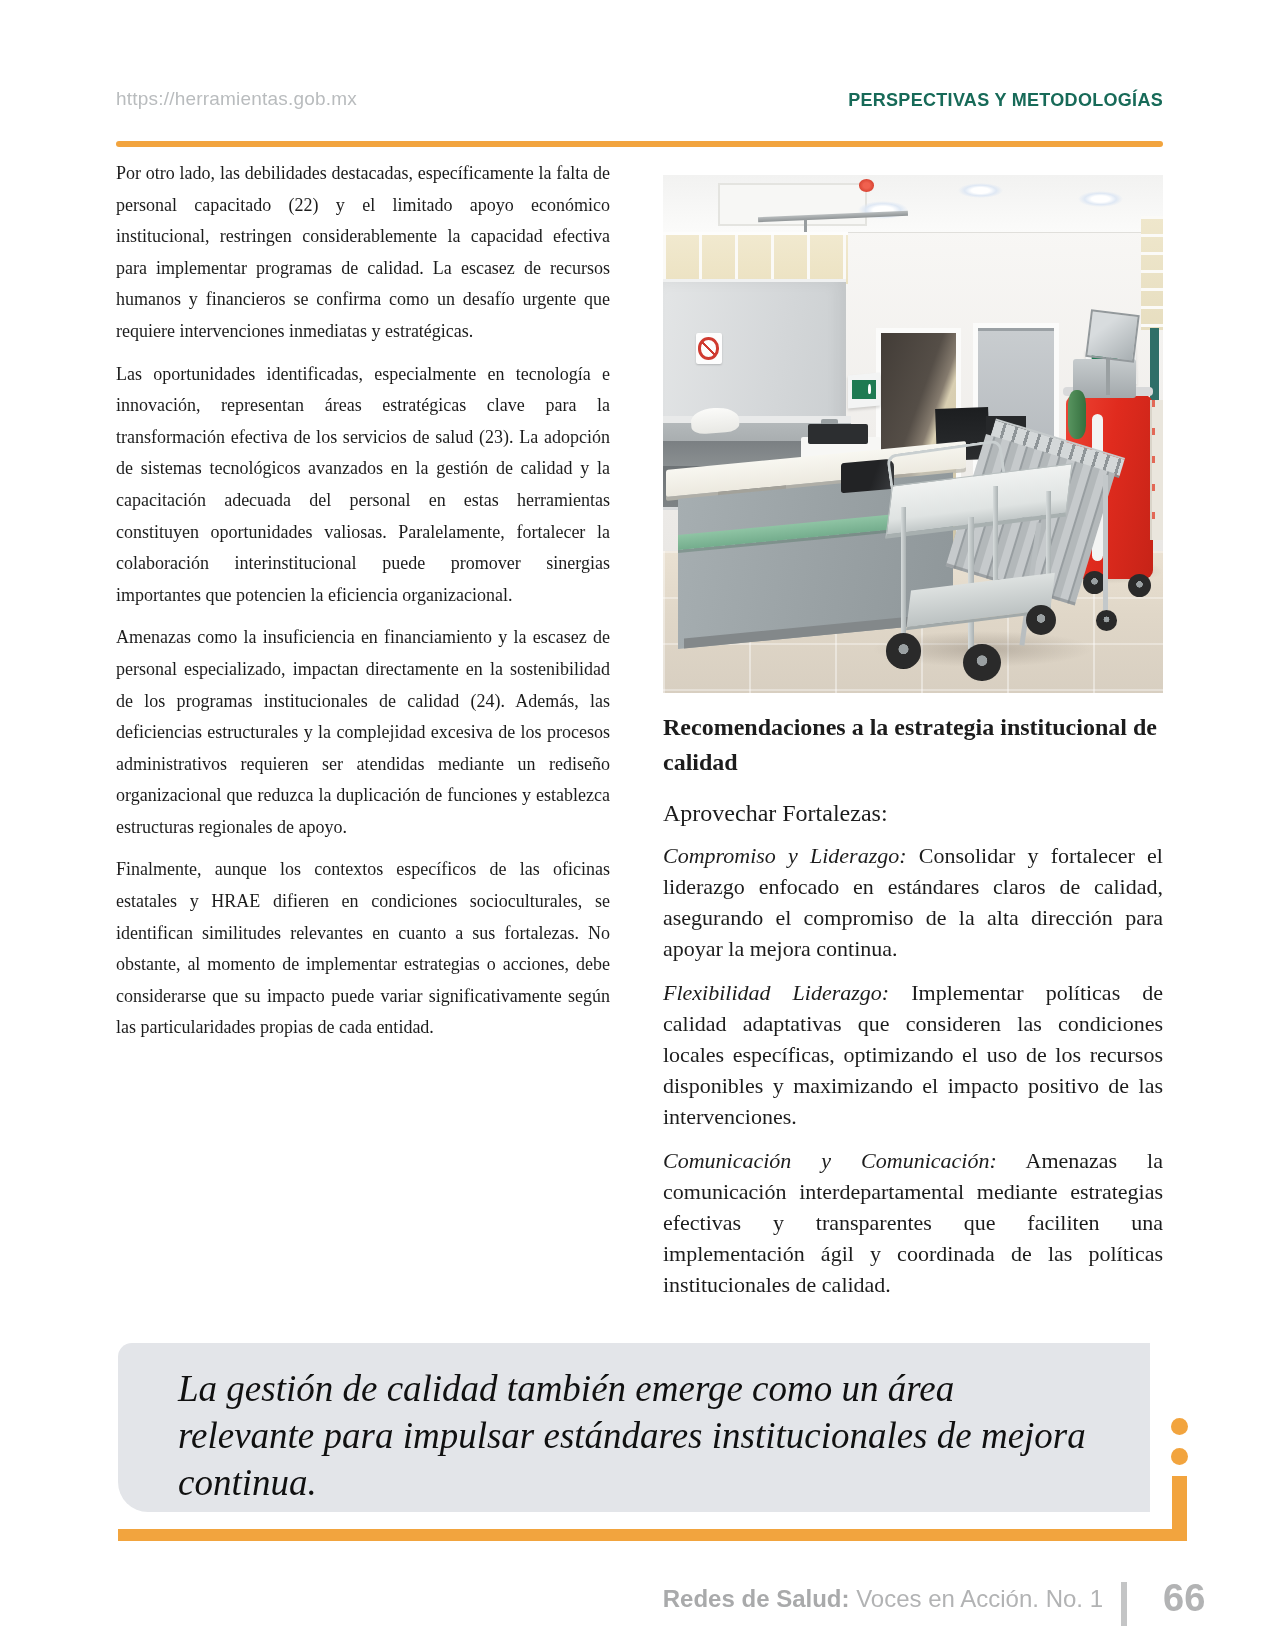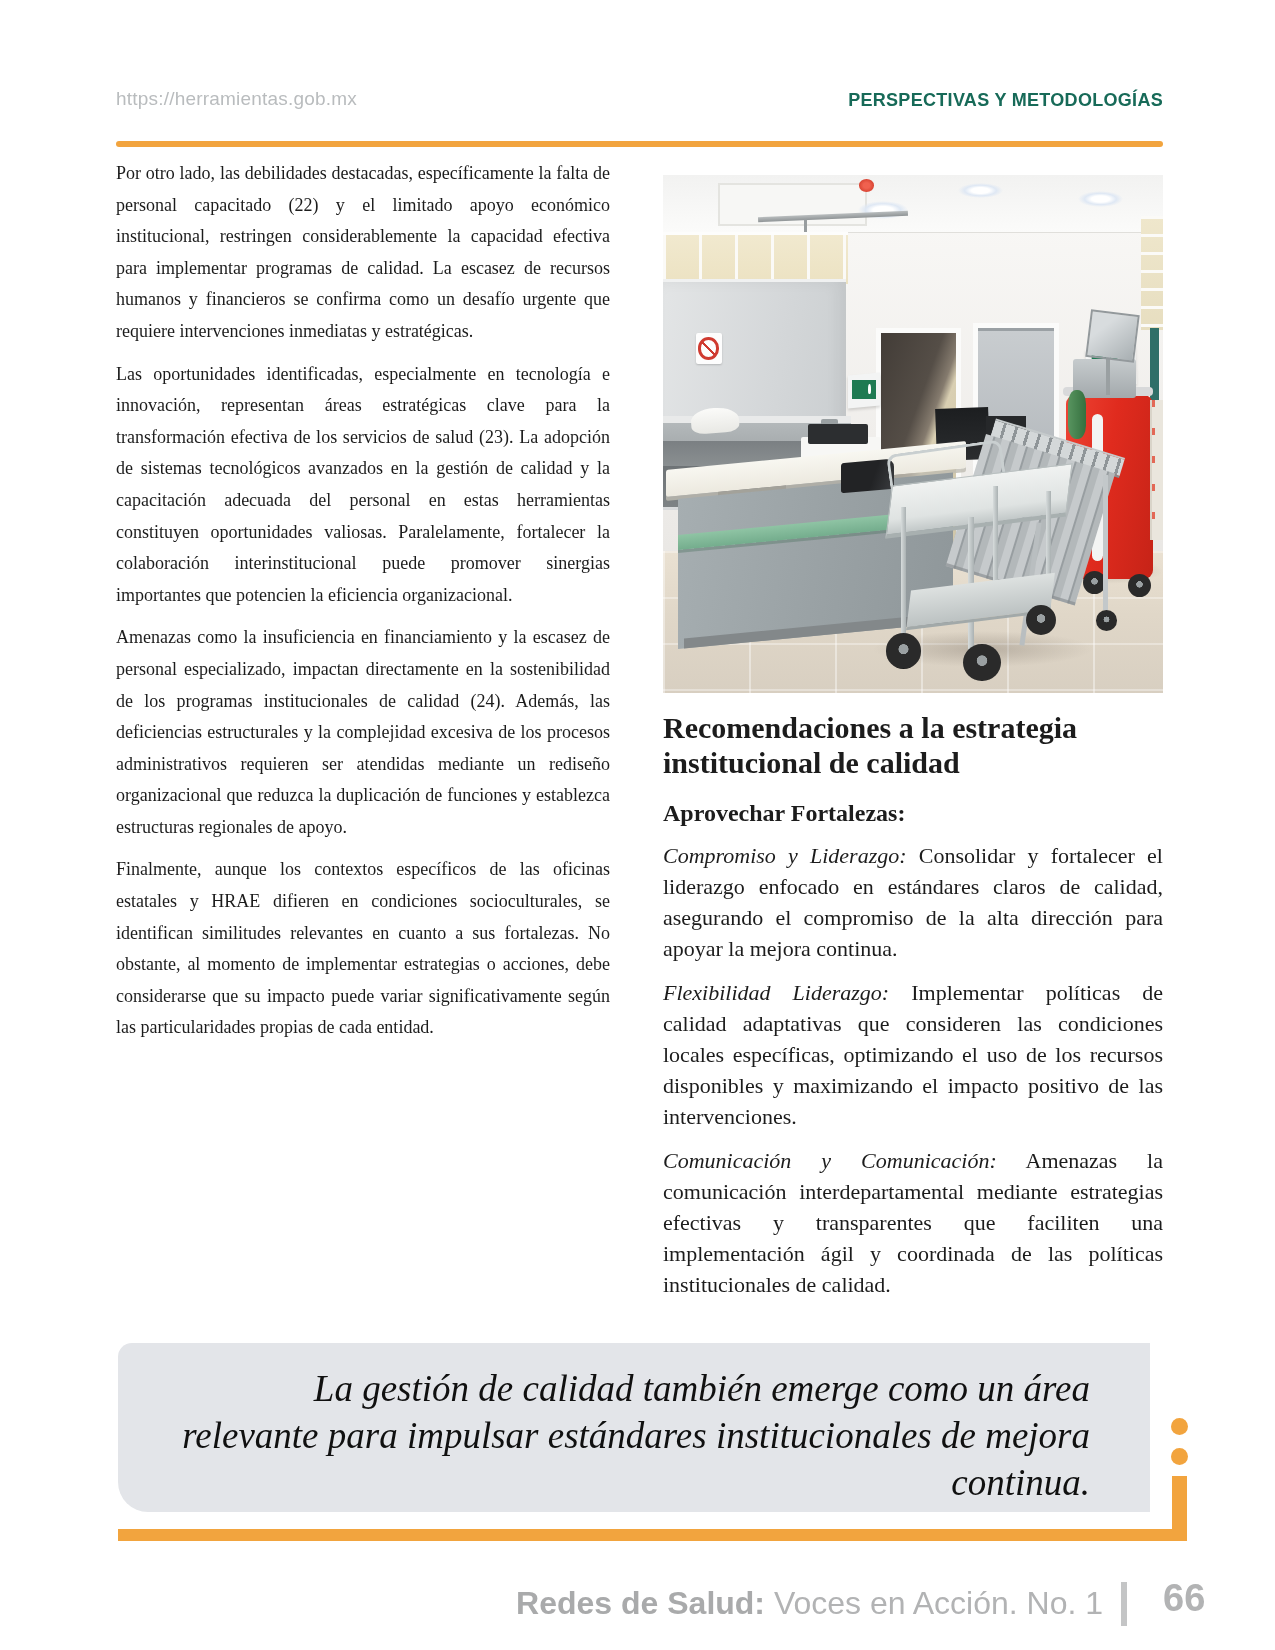--- a/index.html
+++ b/index.html
@@ -11,22 +11,22 @@
              font-size:19px; color:#b9bcbe; letter-spacing:.2px; }
   .hdr-title { position:absolute; right:112px; top:90px; font-family:"Liberation Sans", sans-serif;
                font-weight:bold; font-size:18px; color:#176a58; letter-spacing:.3px; }
   .hdr-rule { position:absolute; left:116px; top:141px; width:1047px; height:6px;
               background:#F2A43E; border-radius:3px; }
 
   
   .col-left { position:absolute; left:116px; top:158px; width:494px; }
   .col-left p { margin:0 0 11px 0; font-size:18px; line-height:31.6px; text-align:justify; hyphens:auto; }
   .col-right-text { position:absolute; left:663px; top:710px; width:500px; }
-  .rc-heading { font-weight:bold; font-size:30px; line-height:35px; margin:0 0 18px 0; }
-  .rc-subheading { font-weight:bold; font-size:24px; line-height:30px; margin:0 0 12px 0; }
+  .rc-heading { font-weight:bold; font-size:24px; line-height:35px; margin:0 0 18px 0; }
+  .rc-subheading { font-weight:normal; font-size:24px; line-height:30px; margin:0 0 12px 0; }
   .col-right-text p.rc-item { margin:0 0 13px 0; font-size:22px; line-height:31px; text-align:justify; hyphens:auto; }
   .rc-lead { font-style:italic; }
 
   
   .photo { position:absolute; left:663px; top:175px; width:500px; height:518px; overflow:hidden;
            background:#f4f3f1; }
   .ph { position:absolute; }
   .ph-wall { left:0; top:10%; width:100%; height:65%;
              background:linear-gradient(180deg,#f8f7f5 0%,#efedea 70%,#e9e7e4 100%); }
   .ph-ceiling { left:0; top:0; width:100%; height:11%;
@@ -142,33 +142,33 @@
   .ph-cartleg4 { left:66%; top:60%; width:1%; height:20%; }
   .ph-cartlow { left:49%; top:78.5%; width:29%; height:7%; transform:rotate(-7deg) skewX(-14deg);
        background:linear-gradient(#dde1e0,#bcc2c2); border-bottom:3px solid #a2a9a9; }
   .ph-cwheel1 { left:44.5%; top:88.5%; width:7%; height:6.8%; }
   .ph-cwheel2 { left:60%; top:90.5%; width:7.5%; height:7.2%; }
   .ph-cwheel3 { left:72.5%; top:83%; width:6%; height:5.8%; }
 
   
   .quote-box { position:absolute; left:118px; top:1343px; width:1032px; height:169px;
        background:#E3E5E9; border-radius:14px 0 0 30px; }
-  .quote-text { position:absolute; left:60px; right:60px; top:22px; text-align:right;
+  .quote-text { position:absolute; left:60px; right:60px; top:22px; text-align:left;
        font-style:italic; font-size:37px; line-height:47px; color:#101010; }
 
   
   .deco-dot { position:absolute; width:17px; height:17px; border-radius:50%; background:#F2A43E; }
   .deco-dot1 { left:1171px; top:1418px; }
   .deco-dot2 { left:1171px; top:1448px; }
   .deco-vbar { position:absolute; left:1172px; top:1476px; width:15px; height:65px; background:#F2A43E; }
   .deco-hbar { position:absolute; left:118px; top:1529px; width:1069px; height:12px; background:#F2A43E; }
 
   
   .footer-journal { position:absolute; right:172px; top:1585px; font-family:"Liberation Sans", sans-serif;
-       font-size:32px; color:#b2b3b4; white-space:nowrap; }
+       font-size:24px; color:#b2b3b4; white-space:nowrap; }
   .footer-journal b { font-weight:bold; color:#a9aaab; }
   .footer-sep { position:absolute; left:1121px; top:1582px; width:6px; height:44px; background:#c4c5c6; }
   .footer-page { position:absolute; left:1163px; top:1577px; font-family:"Liberation Sans", sans-serif;
        font-weight:bold; font-size:38px; color:#b2b3b4; }
 </style>
 </head>
 <body>
 
 <div class="page">
 

